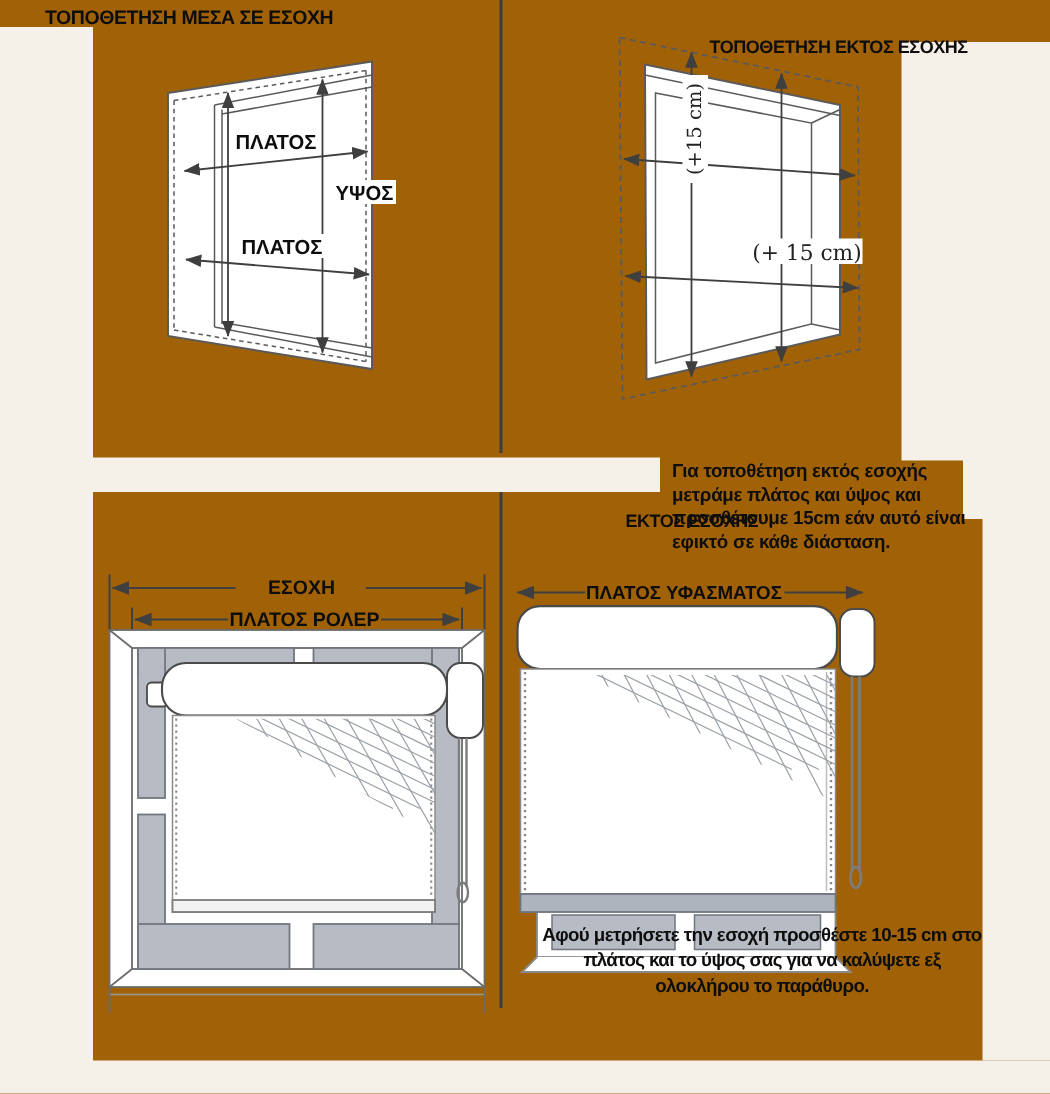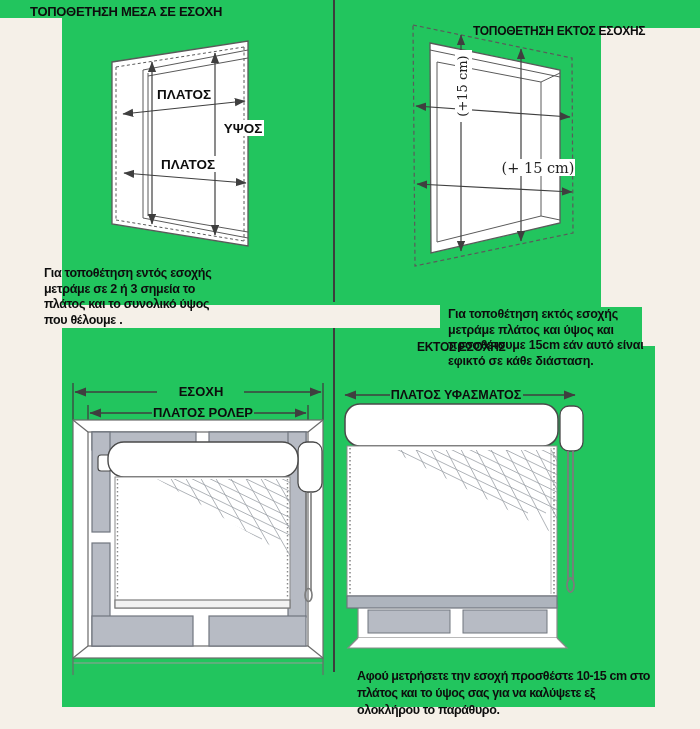--- a/index.html
+++ b/index.html
@@ -1,17 +1,17 @@
 <!DOCTYPE html>
 <html><head>
 <meta charset="utf-8">
 <style>
   html,body{margin:0;padding:0;}
   .page{
-    position:relative;width:700px;height:729px;background:#22c55e;
+    position:relative;width:700px;height:729px;background:#a16207;
     font-family:"Liberation Sans", sans-serif;color:#111;overflow:hidden;
   }
   .cream{position:absolute;background:#f5f0e8;}
   .vline{position:absolute;width:2px;background:#3d3d3d;}
   .title{position:absolute;font-weight:bold;font-size:12.5px;letter-spacing:-0.3px;color:#0d0d0d;white-space:nowrap;}
   .caption{position:absolute;font-weight:bold;font-size:12.5px;line-height:15.6px;letter-spacing:-0.3px;color:#0d0d0d;}
   .svgbox{position:absolute;}
   svg text{font-family:"Liberation Sans", sans-serif;}
   .dimlabel{font-weight:bold;font-size:13.5px;fill:#0d0d0d;}
   .dimlabel-s{font-weight:bold;font-size:12.5px;fill:#0d0d0d;}
@@ -94,21 +94,20 @@
       <path d="M121,29 L121,221" marker-start="url(#arrB)" marker-end="url(#arrB)"></path>
       <path d="M16,86 L170,97" marker-start="url(#arrB)" marker-end="url(#arrB)"></path>
       <path d="M17,164 L172,172" marker-start="url(#arrB)" marker-end="url(#arrB)"></path>
     </g>
     <rect x="55" y="30" width="17" height="72" fill="#ffffff"></rect>
     <text class="seriflabel" transform="translate(67,66) rotate(-90)" text-anchor="middle">(+15 cm)</text>
     <rect x="101" y="139" width="74" height="17" fill="#ffffff"></rect>
     <text class="seriflabel" x="138" y="153" text-anchor="middle" style="font-size:14.5px;">(+ 15 cm)</text>
   </svg>
 
-  <div class="caption" style="left:44px;top:266px;width:168px;">Για τοποθέτηση εντός εσοχής μετράμε σε 2 ή 3 σημεία το πλάτος και το συνολικό ύψος που θέλουμε .</div>
   <div class="caption" style="left:448px;top:268px;width:220px;letter-spacing:-0.2px;margin-top:39px;">Για  τοποθέτηση εκτός εσοχής μετράμε πλάτος και ύψος και προσθέτουμε 15cm εάν αυτό είναι εφικτό σε κάθε διάσταση.</div>
 
   <svg class="svgbox" style="left:62px;top:375px;" width="272" height="302" viewBox="0 0 272 302">
     <defs>
       <marker id="arrC" markerWidth="10" markerHeight="8" refX="8.5" refY="3.5" orient="auto-start-reverse">
         <path d="M0,0 L9,3.5 L0,7 Z" fill="#3f3f3f"></path>
       </marker>
       <clipPath id="meshC">
           <polygon points="95,104 228,104 228,182"></polygon>
         </clipPath>
@@ -244,15 +243,15 @@
         <path d="M145,55 L200,160"></path>
         <path d="M160,55 L215,160"></path>
       <path d="M175,55 L230,160"></path>
         <path d="M190,55 L245,160"></path>
         <path d="M205,55 L260,160"></path>
         <path d="M220,55 L275,160"></path>
     </g>
     <rect x="7" y="213" width="210" height="12" fill="#aeb4bd" stroke="#70757e" stroke-width="1.2"></rect>
   </svg>
 
-  <div class="caption" style="left:357px;top:668px;width:302px;font-size:12.5px;line-height:17px;letter-spacing:-0.4px;">Αφού μετρήσετε την εσοχή προσθέστε 10-15 cm στο πλάτος και το ύψος σας για να καλύψετε εξ ολοκλήρου το παράθυρο.</div>
+  <div class="caption" style="left:357px;top:615px;width:302px;font-size:12.5px;line-height:17px;letter-spacing:-0.4px;text-align:center;">Αφού μετρήσετε την εσοχή προσθέστε 10-15 cm στο πλάτος και το ύψος σας για να καλύψετε εξ ολοκλήρου το παράθυρο.</div>
 
 </div>
 
 </body></html>

